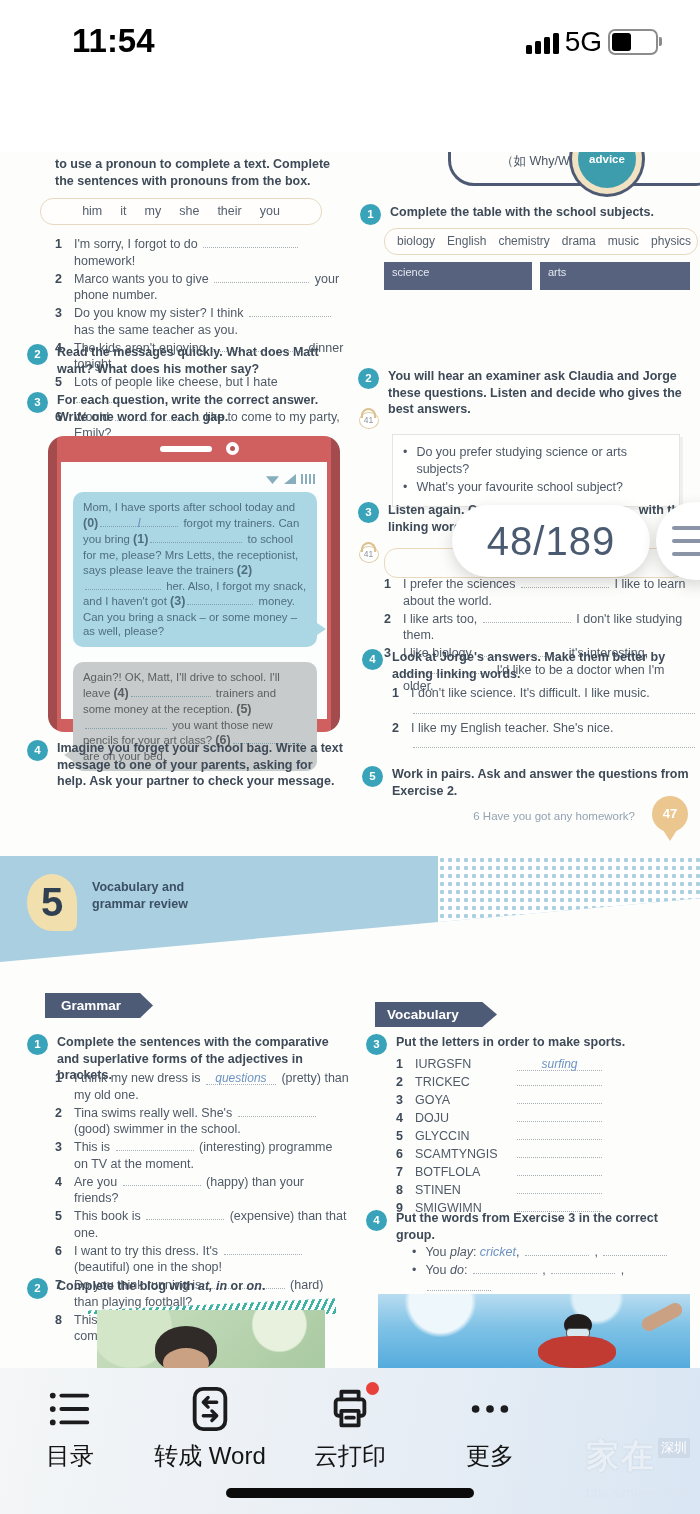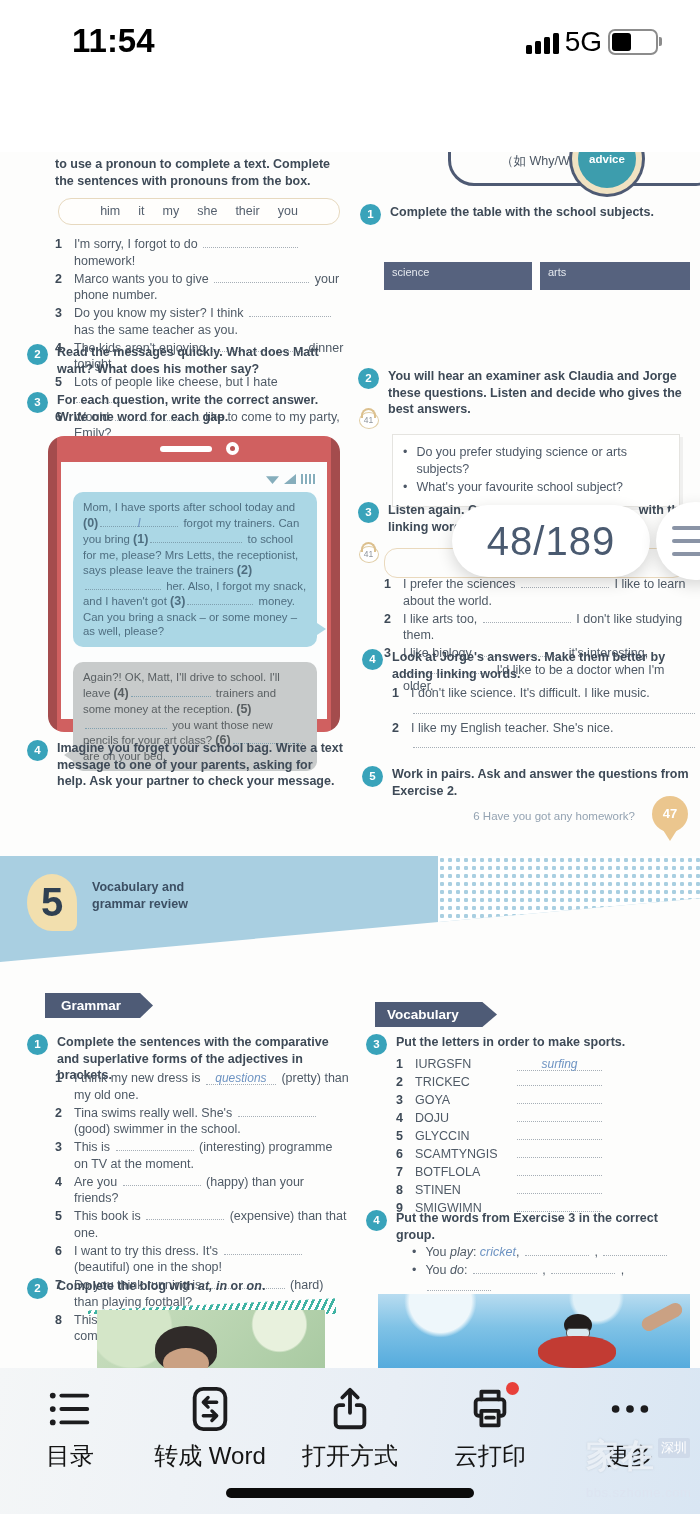--- a/index.html
+++ b/index.html
@@ -152,21 +152,21 @@
           <span class="cap"></span>
         </div>
     </div>
   </div>
 
 
   <div class="pdfarea">
 
     <div class="abs bold" style="left:55px;top:4px;width:292px;">to use a pronoun to complete a text. Complete the sentences with pronouns from the box.</div>
 
-    <div class="abs wordbox" style="left:58px;top:46px;width:268px;"><span class="wbw">him</span><span class="wbw">it</span><span class="wbw">my</span><span class="wbw">she</span><span class="wbw">their</span><span class="wbw">you</span></div>
+    <div class="abs wordbox" style="left:40px;top:46px;width:268px;"><span class="wbw">him</span><span class="wbw">it</span><span class="wbw">my</span><span class="wbw">she</span><span class="wbw">their</span><span class="wbw">you</span></div>
 
     <div class="abs" style="left:55px;top:84px;width:292px;">
         <div class="lrow">
           <span class="lnum">1</span>
           <span class="ltxt">I'm sorry, I forgot to do <span class="gap" style="width: 95px;"></span> homework!</span>
         </div>
         <div class="lrow">
           <span class="lnum">2</span>
           <span class="ltxt">Marco wants you to give <span class="gap" style="width: 95px;"></span> your phone number.</span>
         </div>
@@ -228,20 +228,21 @@
     </div>
     <div class="advice">advice</div>
 
     <div class="ex" style="left:360px;top:52px;width:332px;">
       <div class="numcol">
           <div class="ncirc">1</div>
         </div>
       <div class="extext">Complete the table with the school subjects.</div>
     </div>
 
+    <div class="abs wordbox tight" style="left:384px;top:76px;width:300px;"><span class="wbw">biology</span><span class="wbw">English</span><span class="wbw">chemistry</span><span class="wbw">drama</span><span class="wbw">music</span><span class="wbw">physics</span></div>
 
     <div class="subjbar" style="left:384px;top:110px;width:148px;">science</div>
     <div class="subjbar" style="left:540px;top:110px;width:150px;">arts</div>
 
     <div class="ex" style="left:358px;top:216px;width:334px;">
       <div class="numcol">
         <div class="ncirc">2</div>
         <div class="audio">41</div>
       </div>
       <div class="extext">You will hear an examiner ask Claudia and Jorge these questions. Listen and decide who gives the best answers.</div>
@@ -488,30 +489,20 @@
           <g stroke="#1c1c1e" stroke-width="3.5" stroke-linecap="round" stroke-linejoin="round" fill="none">
             <path d="M31 17 H17 m0 0 l5 -5 m-5 5 l5 5"></path>
             <path d="M17 31 H31 m0 0 l-5 -5 m5 5 l-5 5"></path>
           </g>
         </svg>
         <div class="tb-label">转成 Word</div>
       </div>
       <div class="tb-item">
         <svg class="tb-icon" viewBox="0 0 48 48">
           <g stroke="#1c1c1e" stroke-width="4" stroke-linecap="round" stroke-linejoin="round" fill="none">
-            <path d="M24 28 V5"></path>
-              <path d="M16 12 L24 4 L32 12"></path>
-            <path d="M17 20 h-4 a4 4 0 0 0 -4 4 v15 a4 4 0 0 0 4 4 h22 a4 4 0 0 0 4 -4 V24 a4 4 0 0 0 -4 -4 h-4"></path>
-          </g>
-        </svg>
-        <div class="tb-label">打开方式</div>
-      </div>
-      <div class="tb-item">
-        <svg class="tb-icon" viewBox="0 0 48 48">
-          <g stroke="#1c1c1e" stroke-width="4" stroke-linecap="round" stroke-linejoin="round" fill="none">
             <path d="M15 14 V6 h18 v8"></path>
             <rect x="9" y="14" width="30" height="17" rx="3"></rect>
             <path d="M15 26 h18 v15 h-18 z" fill="#eef2f6"></path>
             <path d="M20 33 h8"></path>
           </g>
         </svg>
         <div class="reddot"></div>
         <div class="tb-label">云打印</div>
       </div>
       <div class="tb-item">

